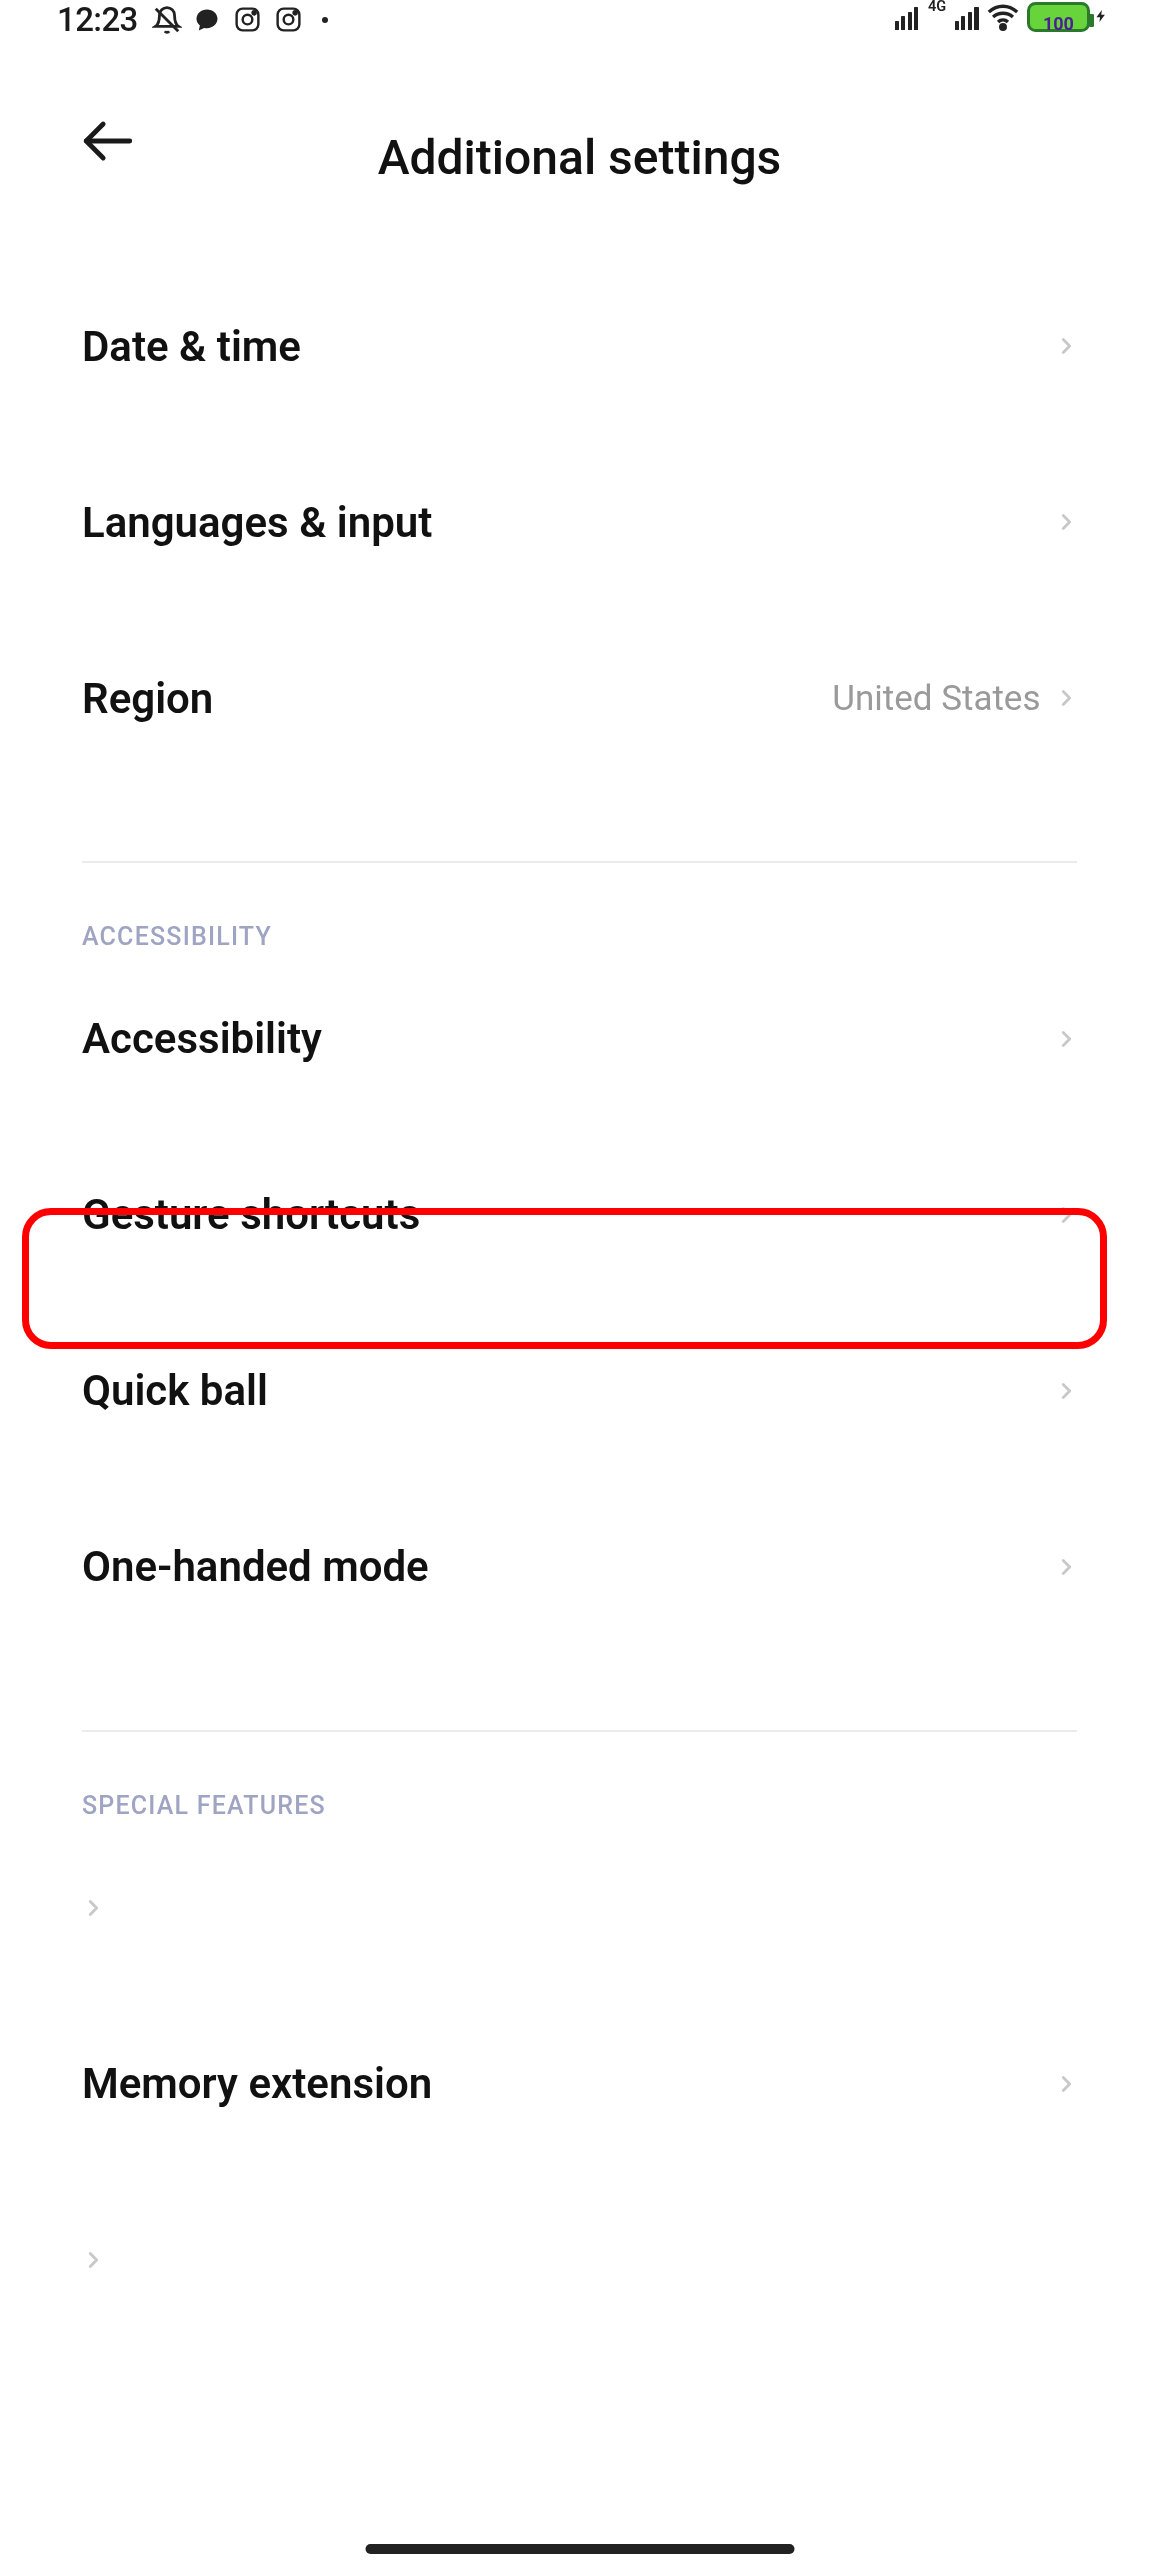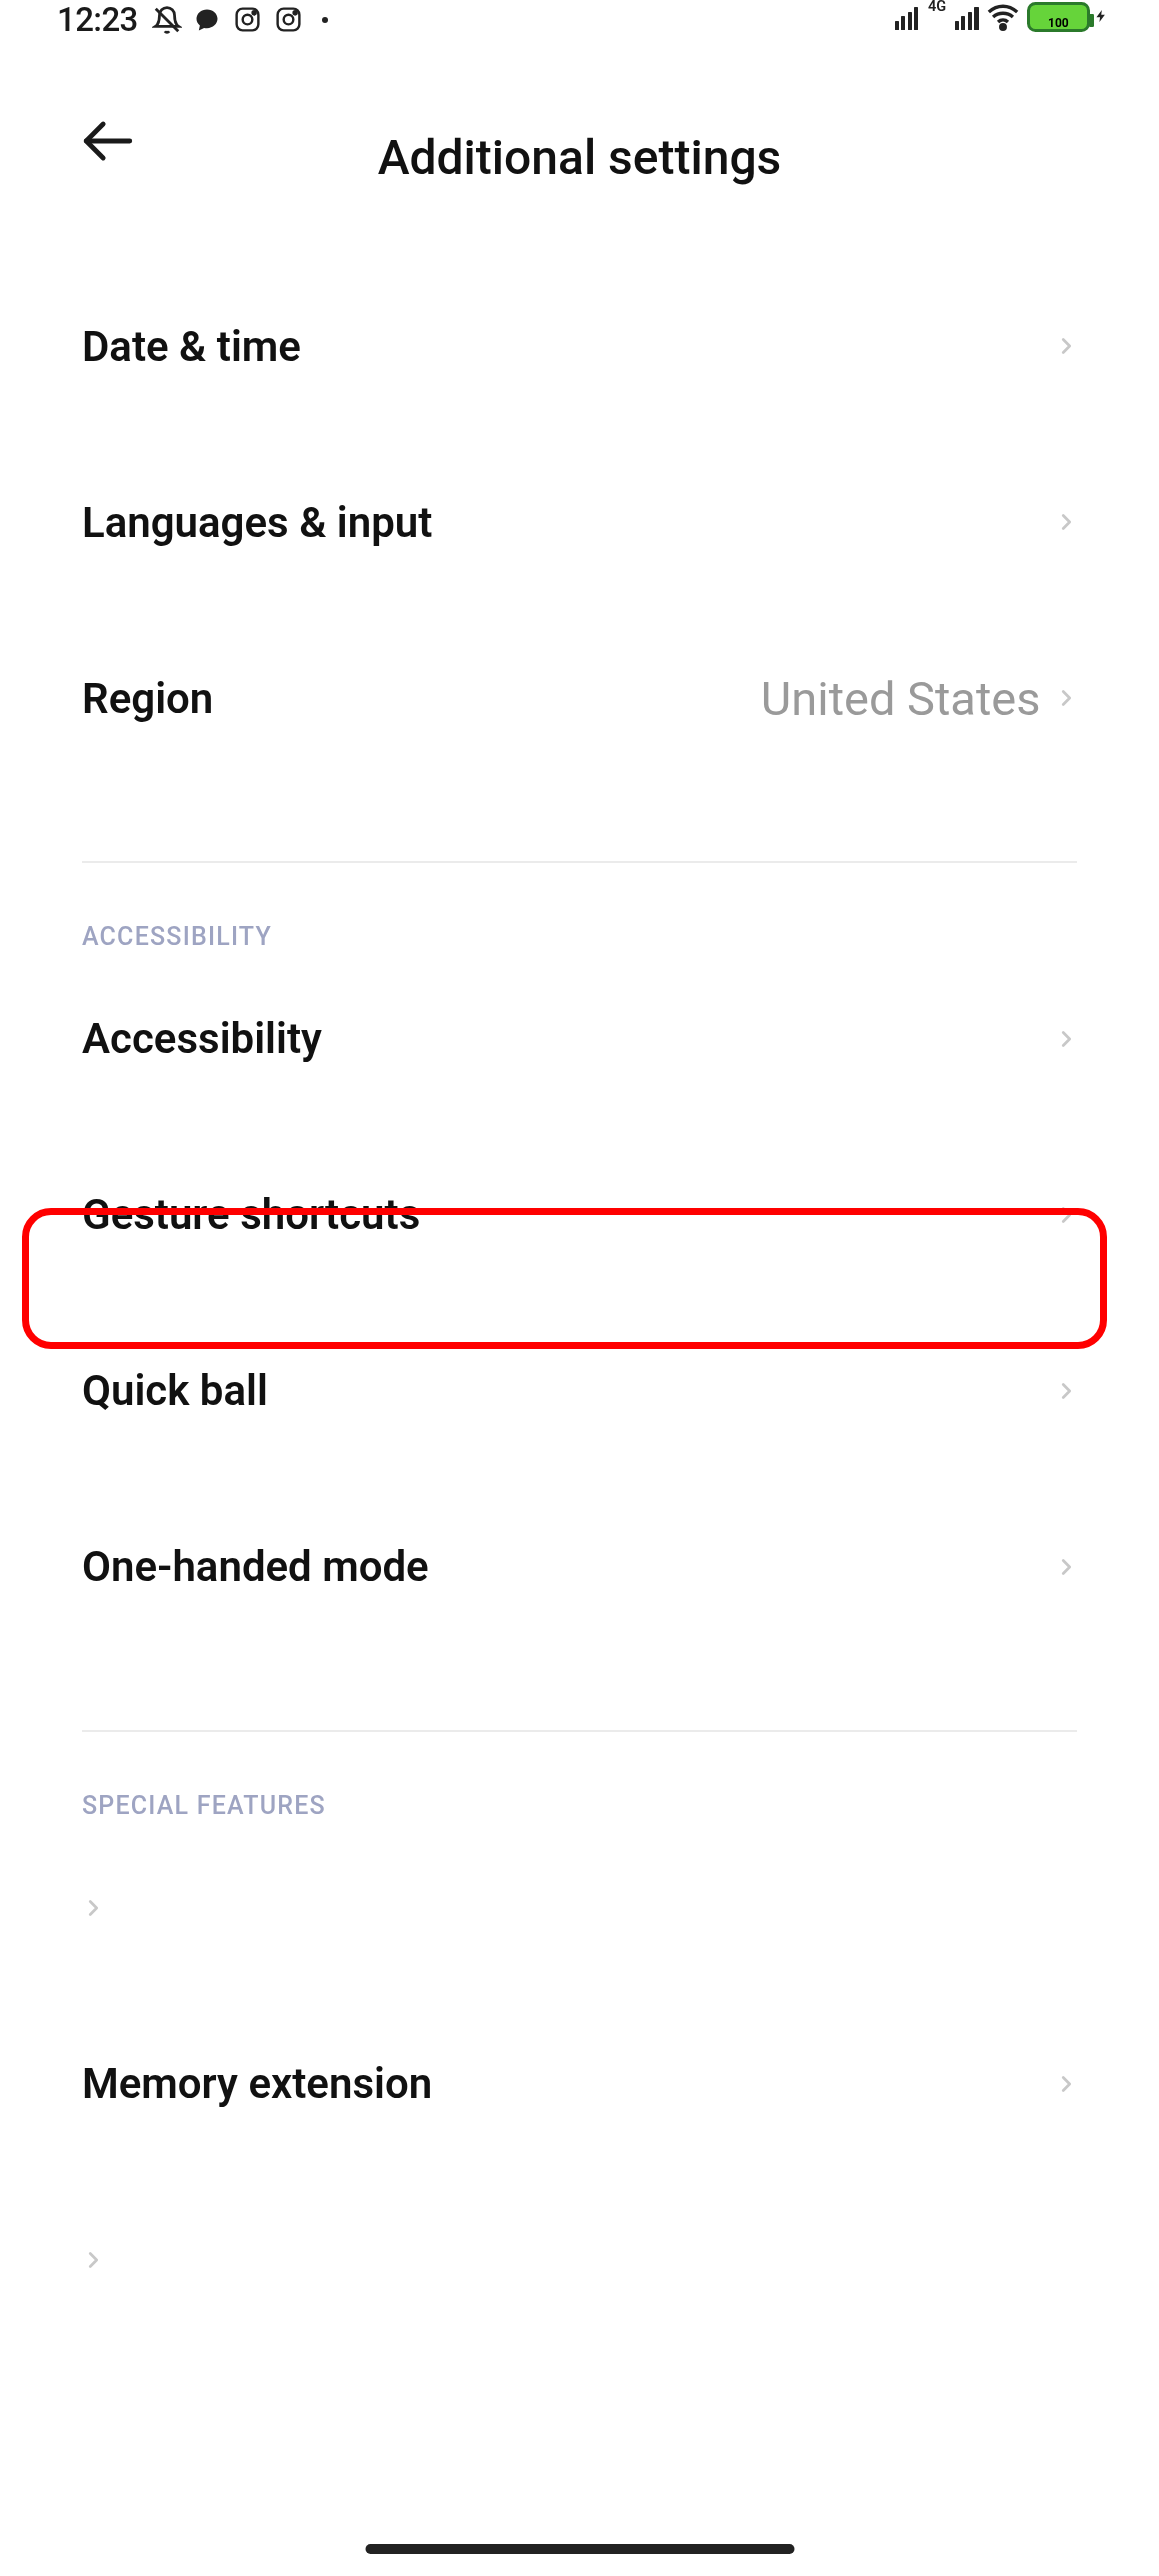--- a/index.html
+++ b/index.html
@@ -38,21 +38,21 @@
     .wifi-icon, .battery-wrap { display: inline-flex; align-items: center; }
     .battery-pill {
       width: 63px; height: 30px;
       border: 3px solid #2b7a2b;
       border-radius: 8.5px;
       position: relative;
       display: flex; align-items: center; justify-content: center;
       background: #66d43a;
     }
     .battery-tip { position: absolute; right: -7.2px; top: 8.5px; width: 4.8px; height: 13.3px; background: #2b7a2b; border-radius: 1.2px; }
-    .battery-txt { font-size: 12px; font-weight: 700; color: #000000; margin-top: 12px; }
+    .battery-txt { font-size: 18px; font-weight: 700; color: #4c1d95; margin-top: 12px; }
     .bolt { width: 14.5px; color: #222; margin-left: 3.6px; }
 
     .dot { width: 6px; height: 6px; border-radius: 50%; background: #222; margin-left: 8.5px; }
 
     
     .header {
       display: flex;
       align-items: center;
       padding: 51px 0 72px 0;
       position: relative;
@@ -74,21 +74,21 @@
 
     
     .row {
       padding: 0 82px;
       height: 176px;
       display: flex;
       align-items: center;
       justify-content: space-between;
     }
     .row-label { font-size: 42px; font-weight: 600; color: #111; }
-    .row-value { font-size: 47px; color: #9a9a9a; }
+    .row-value { font-size: 35px; color: #9a9a9a; }
     .row-right { display: flex; align-items: center; gap: 14.5px; }
     .chev { width: 22px; height: 22px; }
 
     .section-gap { height: 75px; }
     .divider { height: 1.8px; background: #ebebeb; margin: 0 82px; }
     .section-label {
       padding: 39px 82px 0 82px;
       font-size: 25px;
       letter-spacing: 1.2px;
       color: #9ea4c2;

